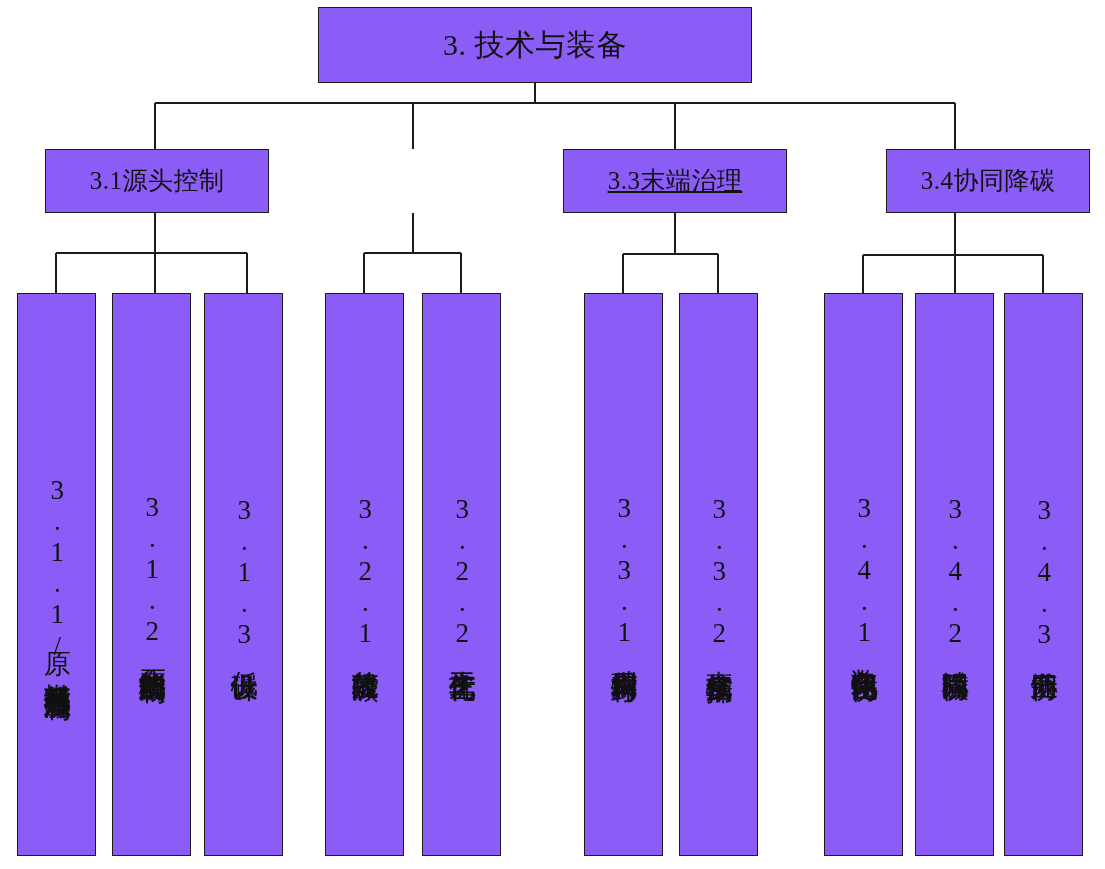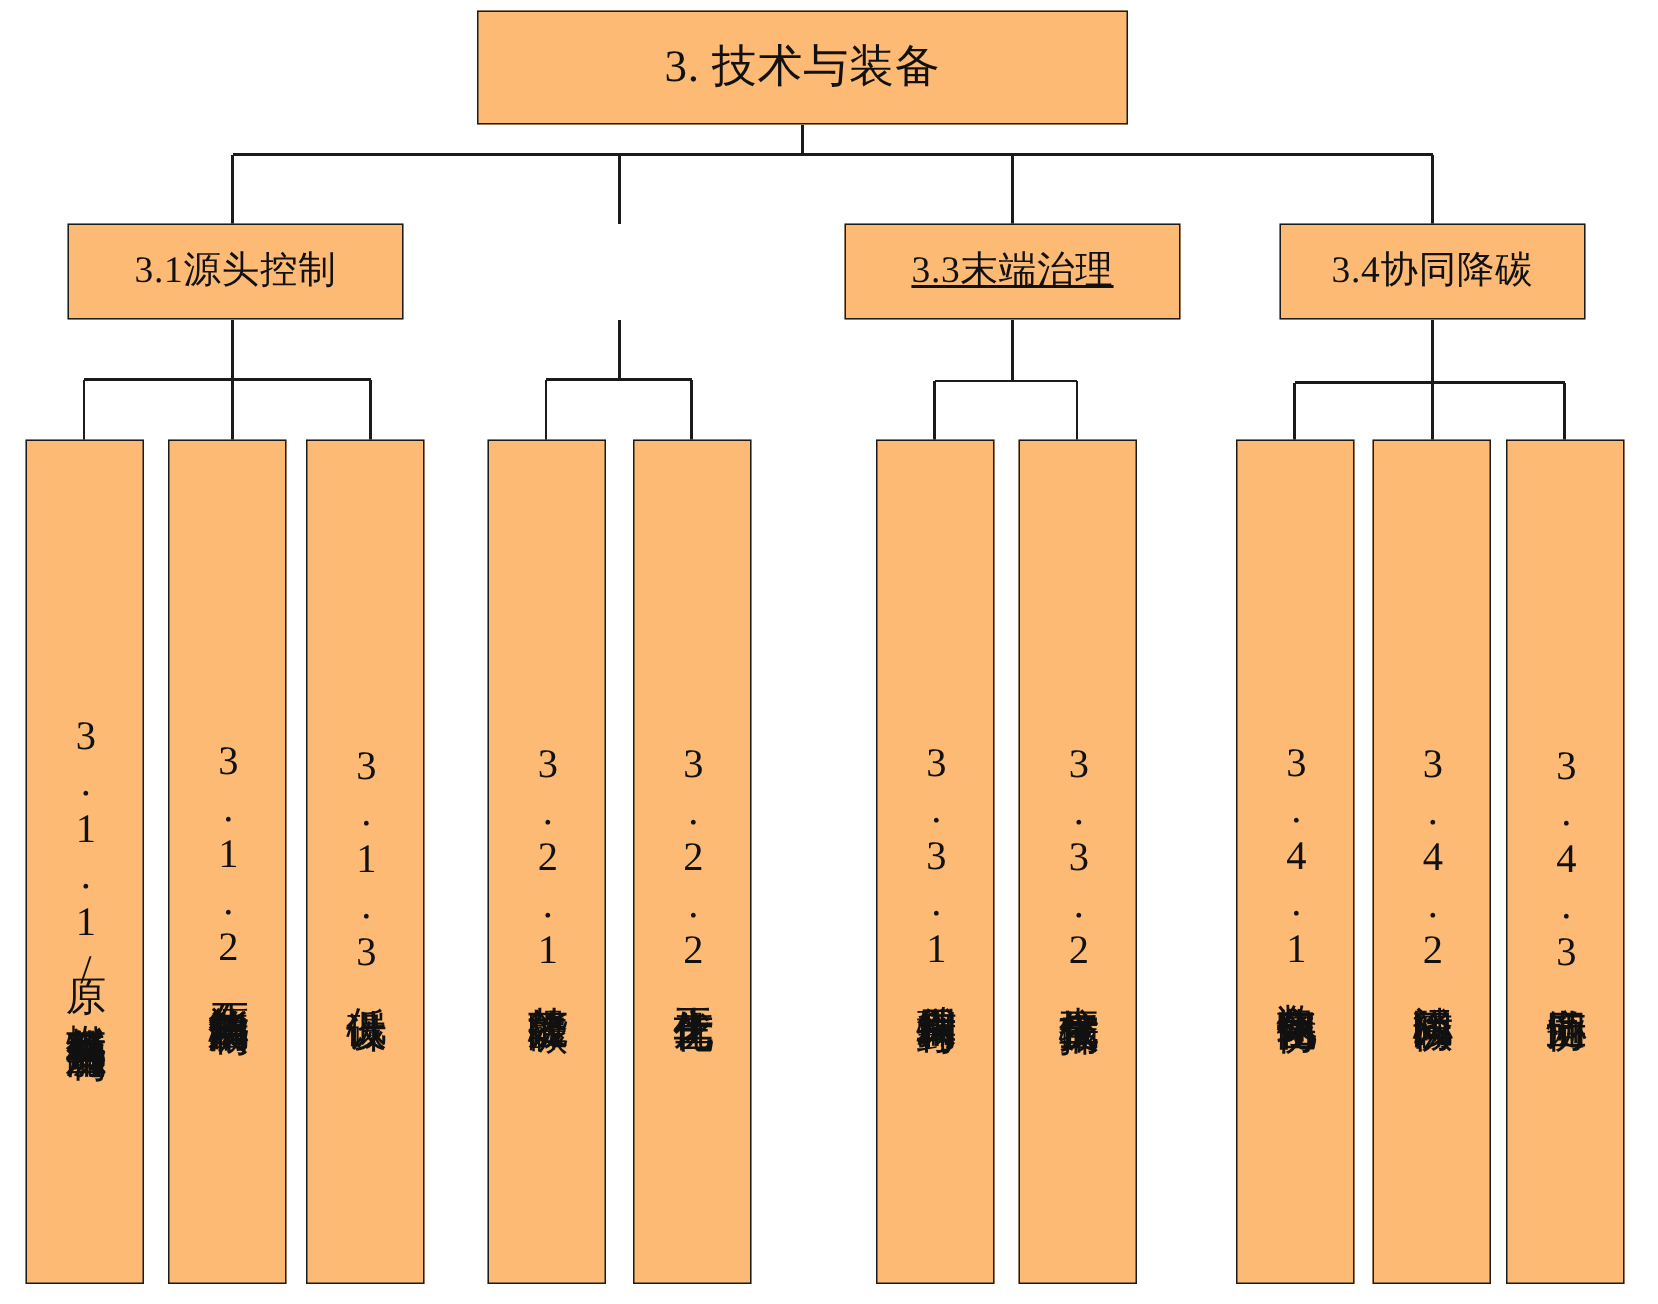--- a/index.html
+++ b/index.html
@@ -34,21 +34,21 @@
     stroke: #1b1b1b;
     stroke-width: 1.6;
     shape-rendering: crispEdges;
   }
 
   
   .node {
     position: absolute;
     box-sizing: border-box;
     border: 1.6px solid #1b1b1b;
-    background: #fdba74;
+    background: #8b5cf6;
     display: flex;
     align-items: center;
     justify-content: center;
     text-align: right;
   }
 
   .node-label {
     display: block;
     line-height: 1.18;
     letter-spacing: 0.5px;
@@ -71,21 +71,21 @@
     top: 149px;
     height: 64px;
   }
   .node.level2 .node-label {
     font-size: 25px;
   }
 
   .node.level2.n31 { left: 45px;  width: 224px; }
   .node.level2.n32 { left: 300px; width: 224px; }
   .node.level2.n33 { left: 563px; width: 224px; text-decoration: underline; }
-  .node.level2.n34 { left: 853px; width: 204px; }
+  .node.level2.n34 { left: 886px; width: 204px; }
 
   
   .node.leaf {
     top: 293px;
     height: 563px;
     width: 79px;
     padding: 10px 0;
     align-items: center;
     justify-content: center;
   }

